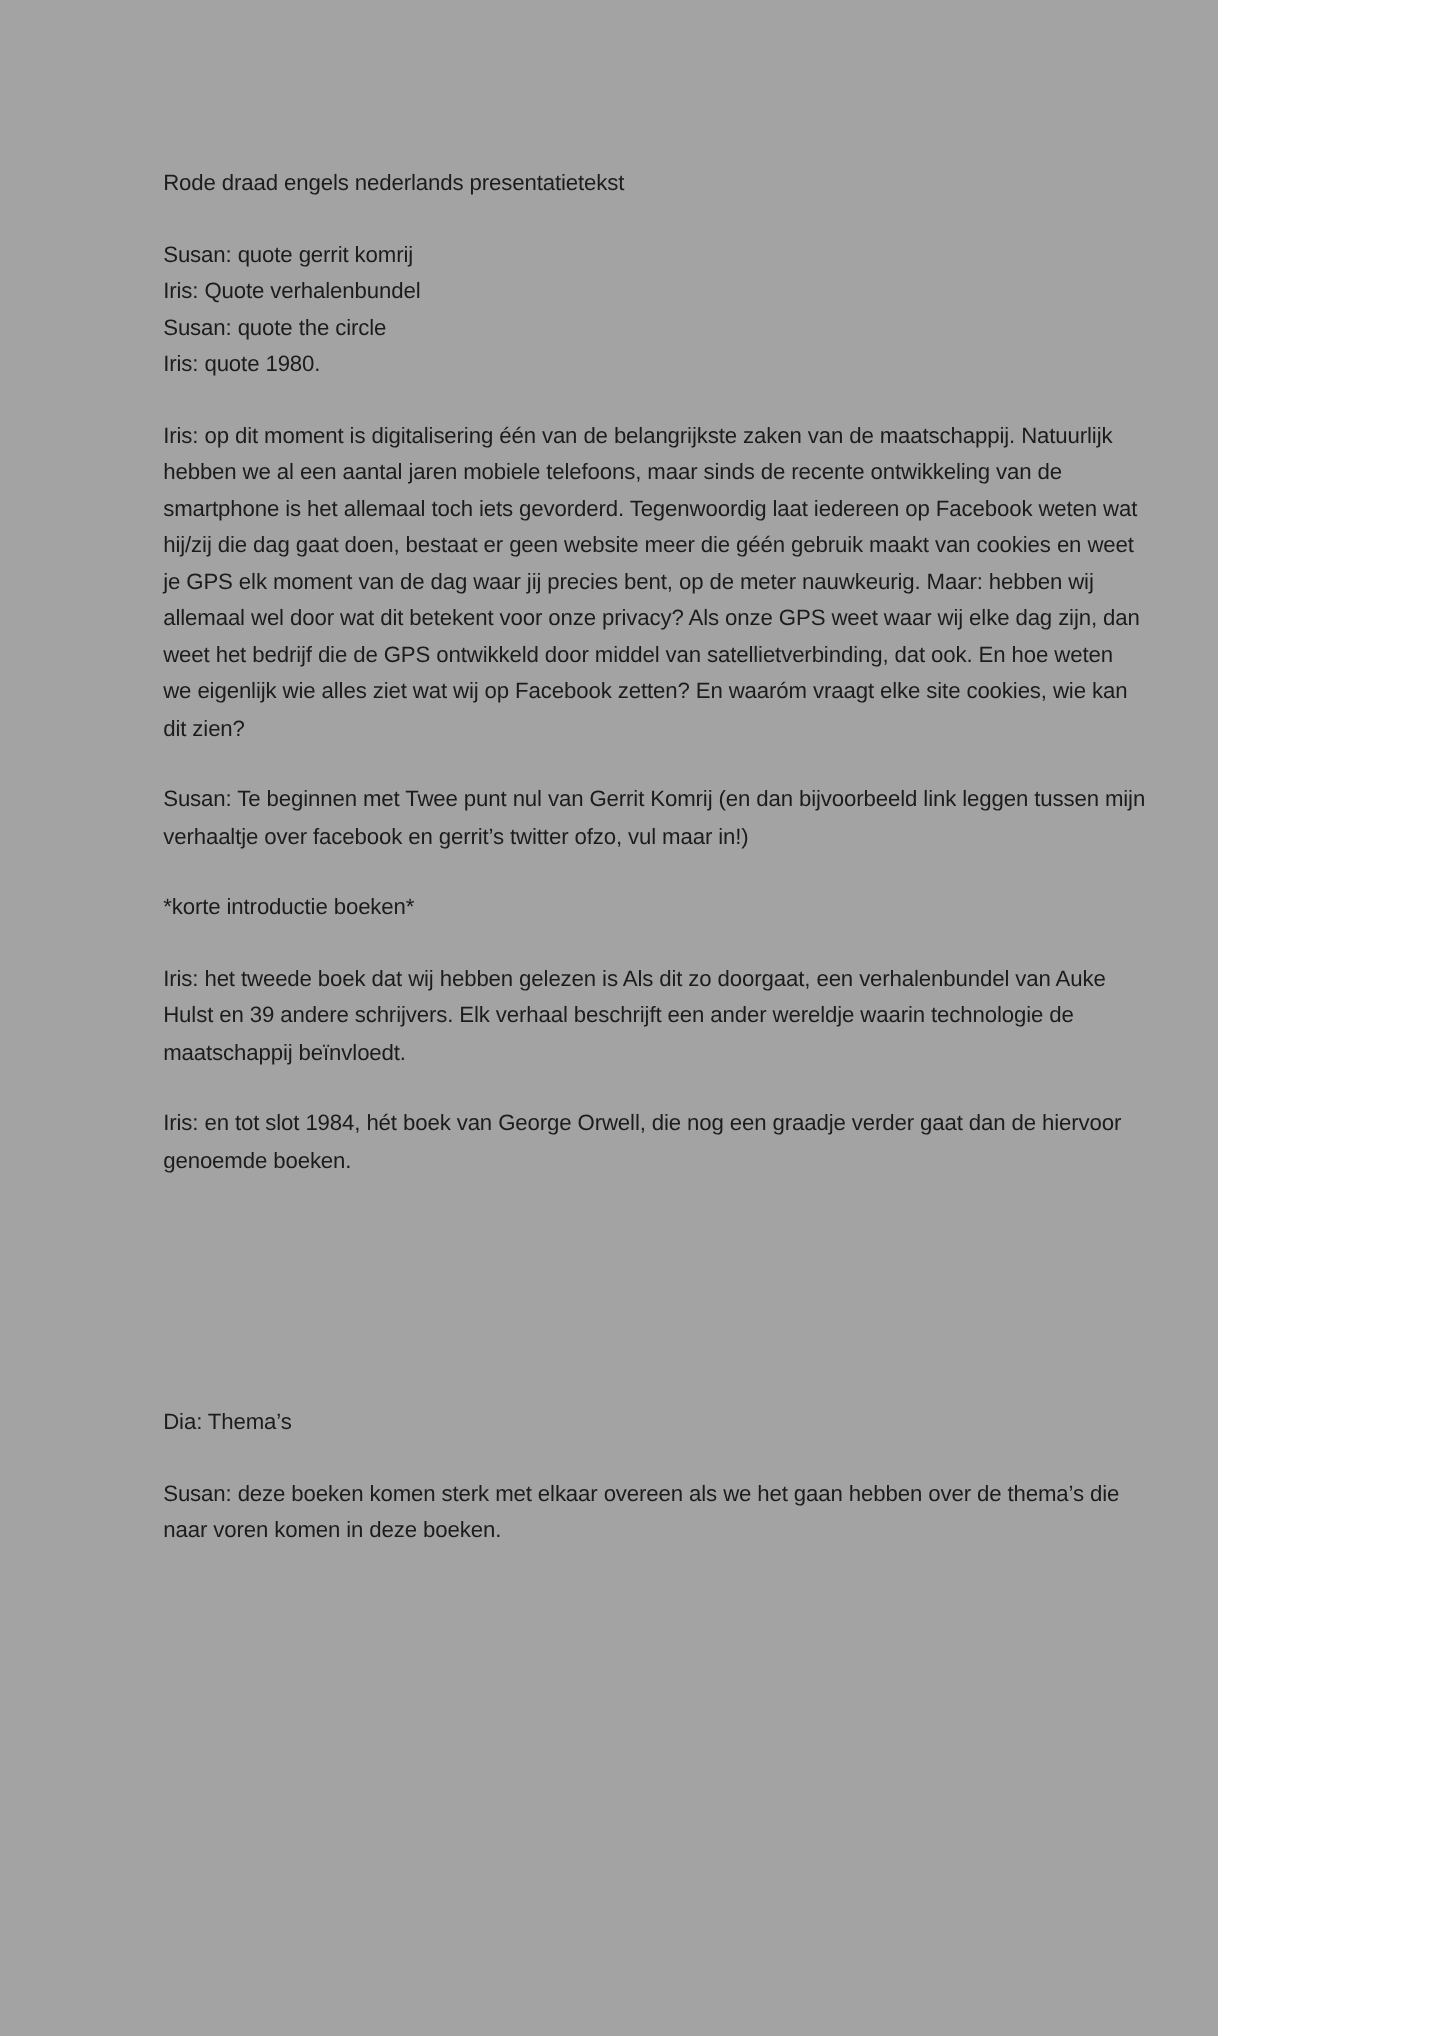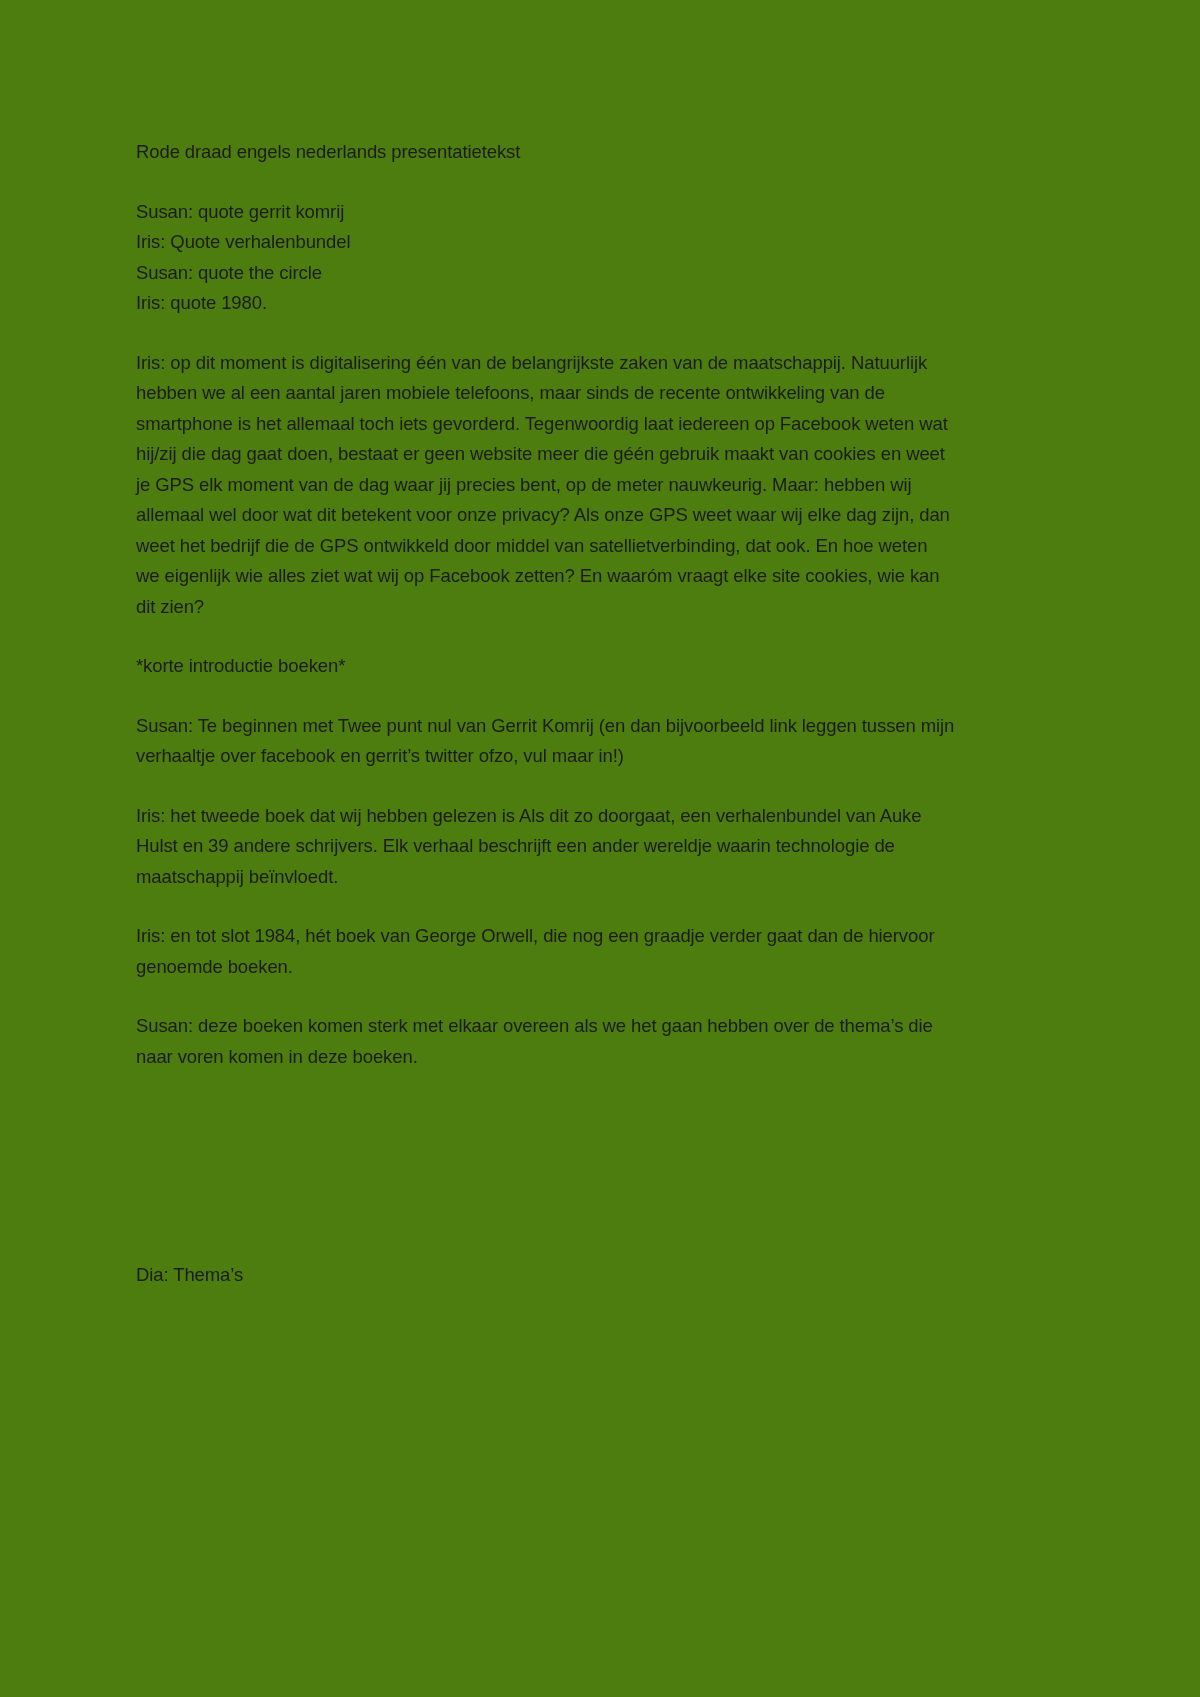--- a/index.html
+++ b/index.html
@@ -7,23 +7,23 @@
     padding: 0;
   }
   body {
     width: 1200px;
     height: 1697px;
     background: #ffffff;
     font-family: "Liberation Sans", "DejaVu Sans", sans-serif;
   }
   .page {
     position: relative;
-    width: 1200px;
+    width: 1015px;
     height: 1697px;
-    background: #4d7c0f;
+    background: #a3a3a3;
     overflow: hidden;
   }
   .doc-body {
     position: absolute;
     left: 136px;
     top: 137px;
     width: 990px;
     color: #1c1c1c;
     font-size: 18.5px;
     line-height: 30.5px;
@@ -52,25 +52,25 @@
 Iris: quote 1980.</p>
     <p class="para">Iris: op dit moment is digitalisering één van de belangrijkste zaken van de maatschappij. Natuurlijk
 hebben we al een aantal jaren mobiele telefoons, maar sinds de recente ontwikkeling van de
 smartphone is het allemaal toch iets gevorderd. Tegenwoordig laat iedereen op Facebook weten wat
 hij/zij die dag gaat doen, bestaat er geen website meer die géén gebruik maakt van cookies en weet
 je GPS elk moment van de dag waar jij precies bent, op de meter nauwkeurig. Maar: hebben wij
 allemaal wel door wat dit betekent voor onze privacy? Als onze GPS weet waar wij elke dag zijn, dan
 weet het bedrijf die de GPS ontwikkeld door middel van satellietverbinding, dat ook. En hoe weten
 we eigenlijk wie alles ziet wat wij op Facebook zetten? En waaróm vraagt elke site cookies, wie kan
 dit zien?</p>
-    <p class="para">*korte introductie boeken*</p>
     <p class="para">Susan: Te beginnen met Twee punt nul van Gerrit Komrij (en dan bijvoorbeeld link leggen tussen mijn
 verhaaltje over facebook en gerrit’s twitter ofzo, vul maar in!)</p>
+    <p class="para">*korte introductie boeken*</p>
     <p class="para">Iris: het tweede boek dat wij hebben gelezen is Als dit zo doorgaat, een verhalenbundel van Auke
 Hulst en 39 andere schrijvers. Elk verhaal beschrijft een ander wereldje waarin technologie de
 maatschappij beïnvloedt.</p>
     <p class="para">Iris: en tot slot 1984, hét boek van George Orwell, die nog een graadje verder gaat dan de hiervoor
 genoemde boeken.</p>
+    <p class="para para-dia">Dia: Thema’s</p>
     <p class="para">Susan: deze boeken komen sterk met elkaar overeen als we het gaan hebben over de thema’s die
 naar voren komen in deze boeken.</p>
-    <p class="para para-dia">Dia: Thema’s</p>
   </div>
 </div>
 
 </body></html>

